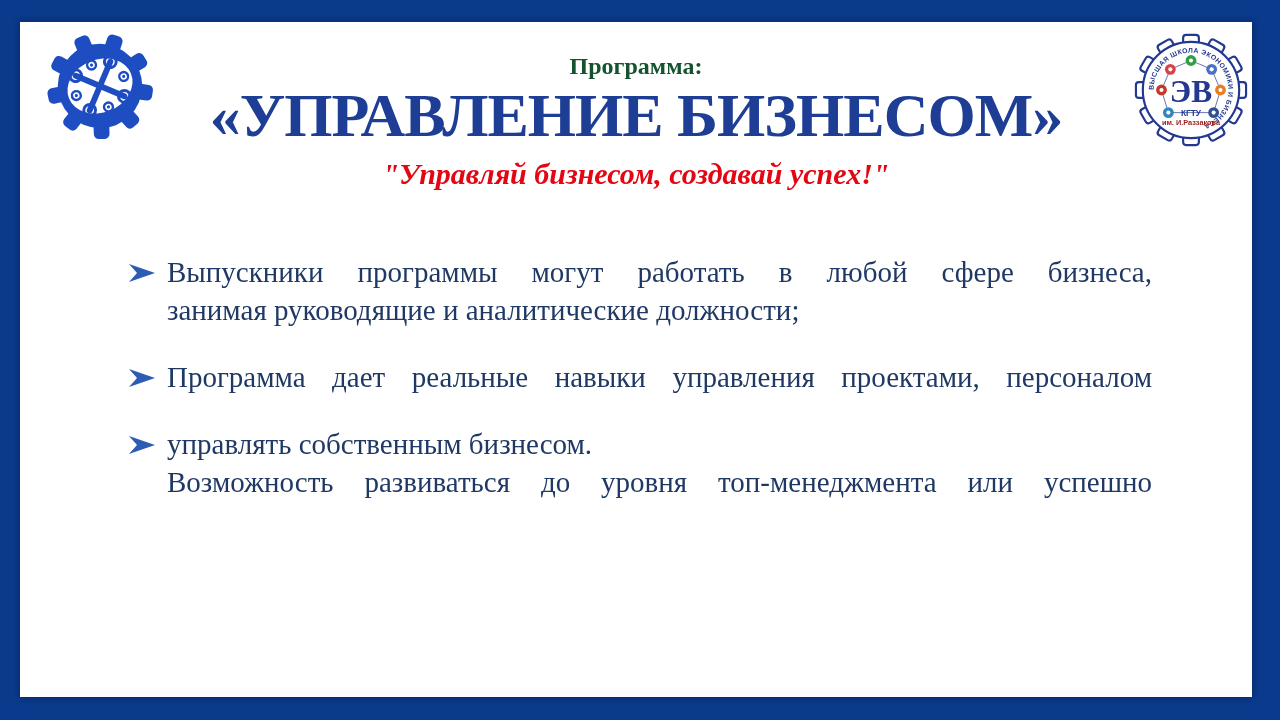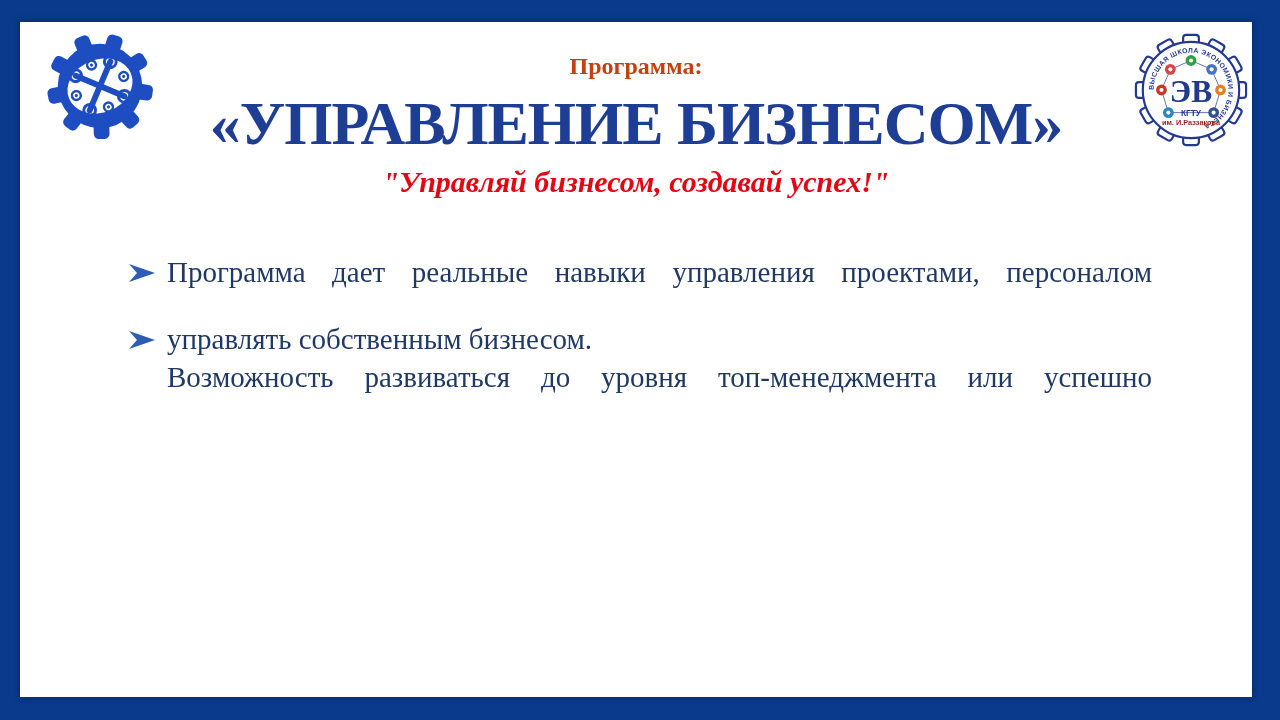--- a/index.html
+++ b/index.html
@@ -3,22 +3,22 @@
 <meta charset="utf-8">
 <style>
   html,body{margin:0;padding:0;background:#0a3a8b;}
   .slide{position:relative;width:1280px;height:720px;background:#0a3a8b;overflow:hidden;
          font-family:"Liberation Serif",serif;}
   .panel{position:absolute;left:20px;top:22px;width:1232px;height:675px;background:#ffffff;
          box-shadow:0 0 7px rgba(0,10,40,.45);}
   .logo-left{position:absolute;left:26px;top:8px;width:108px;height:112px;}
   .logo-right{position:absolute;left:1112px;top:8px;width:118px;height:120px;}
   .header{position:absolute;left:0;right:0;top:30px;text-align:center;}
-  .kicker{font-size:24px;line-height:28px;font-weight:bold;color:#c2410c;}
-  .title{margin:10px 0 0 0;font-size:62px;line-height:66px;font-weight:bold;color:#1e3d94;
+  .kicker{font-size:24px;line-height:28px;font-weight:bold;color:#14532d;}
+  .title{margin:2px 0 0 0;font-size:62px;line-height:66px;font-weight:bold;color:#1e3d94;
          letter-spacing:-1px;}
   .subtitle{margin-top:9px;font-size:30px;line-height:34px;font-weight:bold;font-style:italic;
             color:#e30613;}
   .bullets{position:absolute;left:107px;top:231px;width:1025px;color:#1f3864;font-size:29px;}
   .bullet{position:relative;padding-left:40px;margin-bottom:29px;}
   .marker{position:absolute;left:0;top:8px;width:30px;height:24px;}
   .bline{display:block;line-height:38px;}
   .bline.j{text-align:justify;text-align-last:justify;}
   .rl-ring{font-family:"Liberation Sans",sans-serif;font-size:7px;font-weight:bold;
            letter-spacing:.4px;fill:#23388f;}
@@ -152,20 +152,27 @@
     </svg>
 
     <div class="header">
       <div class="kicker">Программа:</div>
       <h1 class="title">«УПРАВЛЕНИЕ БИЗНЕСОМ»</h1>
       <div class="subtitle">"Управляй бизнесом, создавай успех!"</div>
     </div>
 
     <div class="bullets">
 
+      <div class="bullet">
+        <svg class="marker" viewBox="0 0 30 24">
+          <path d="M2,3 L28,12 L2,21 L10,12 Z" fill="#2d5cb4"></path>
+        </svg>
+        <span class="bline j">Выпускники программы могут работать в любой сфере бизнеса,</span>
+        <span class="bline">занимая руководящие и аналитические должности;</span>
+      </div>
 
       <div class="bullet">
         <svg class="marker" viewBox="0 0 30 24">
           <path d="M2,3 L28,12 L2,21 L10,12 Z" fill="#2d5cb4"></path>
         </svg>
         <span class="bline j">Программа дает реальные навыки управления проектами, персоналом</span>
       </div>
 
       <div class="bullet">
         <svg class="marker" viewBox="0 0 30 24">

